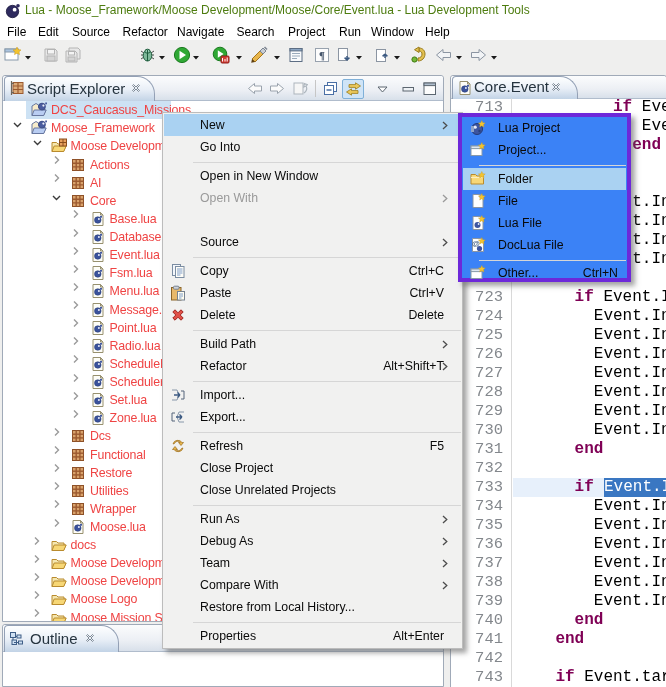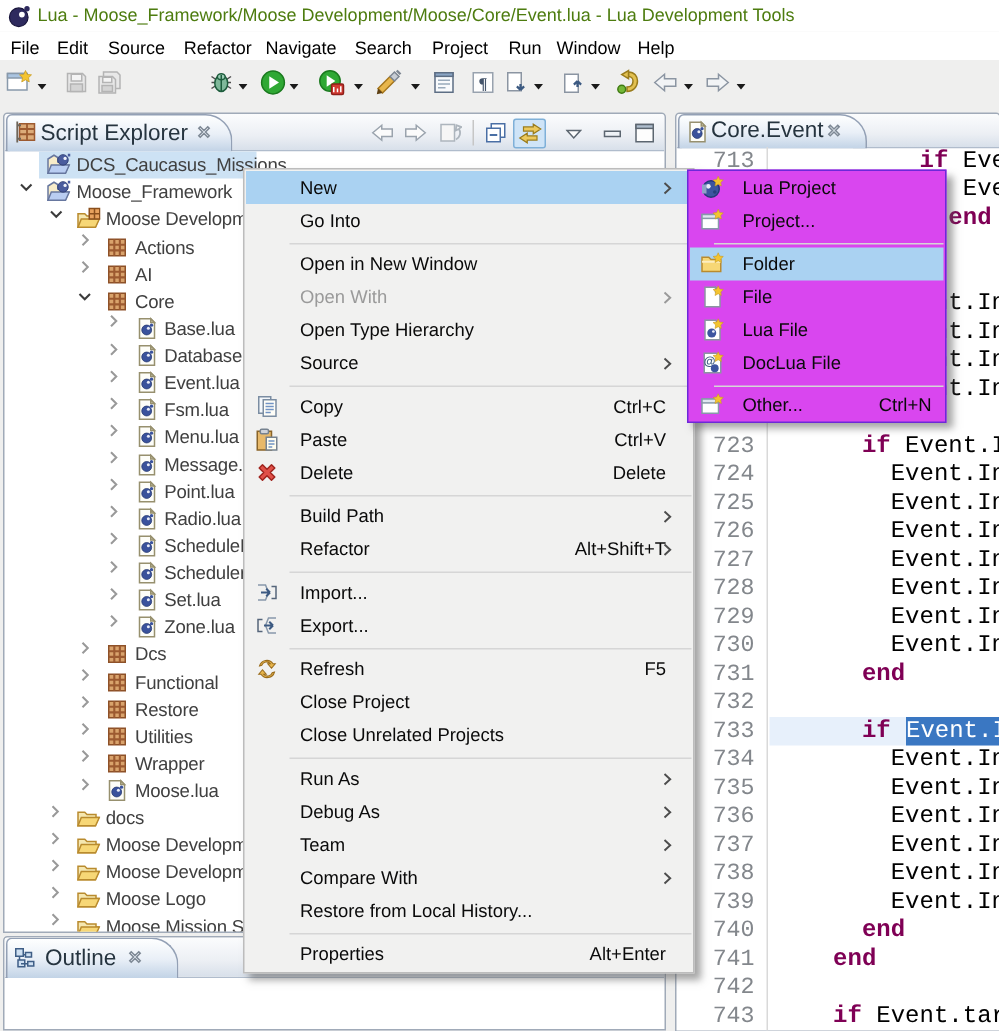--- a/index.html
+++ b/index.html
@@ -10,27 +10,27 @@
 .mb { position:absolute; top:3.5px; font-size:12px; color:#000; }
 #toolbar { position:absolute; left:0; top:40px; width:666px; height:35px; background:#efefee; }
 .pane { position:absolute; background:#fff; border:1px solid #a0aab8; border-radius:3px 3px 0 0; overflow:hidden; }
 .phead { position:absolute; left:0; top:0; right:0; height:25px;
   background:linear-gradient(#fbfcfd,#eceff4 60%,#d8e0ea); border-bottom:1px solid #b0bccc; border-radius:2px 2px 0 0;}
 .vtab { position:absolute; border:1px solid #93a0b5; border-bottom:none;
   background:linear-gradient(#feffff,#e9eff7 52%,#c2d3e6); border-radius:4px 18px 0 0; }
 .vtabl { position:absolute; font-size:15px; color:#26343f; white-space:nowrap; }
 .trow { position:absolute; left:0; height:18px; white-space:nowrap; }
 .tsel { position:absolute; background:#cde2f4; }
-.tlab { position:absolute; font-size:12.4px; letter-spacing:-0.15px; color:#404040; top:50%; transform:translateY(-50%); white-space:nowrap;}
+.tlab { position:absolute; font-size:12.4px; letter-spacing:-0.15px; color:#ef4444; top:50%; transform:translateY(-50%); white-space:nowrap;}
 .ticon { position:absolute; top:50%; transform:translateY(-50%); }
 .chev { position:absolute; top:50%; transform:translateY(-50%); }
 #ctxmenu { position:absolute; left:162px; top:112px; width:301px; height:537px;
   background:#f1f1f0; border:1px solid #bcbcbc; box-shadow:4px 4px 5px rgba(90,90,90,0.55); }
 #submenu { position:absolute; left:458px; top:113px; width:173px; height:169px;
-  background:#d946ef; border:1px solid #6d28d9; box-shadow:4px 4px 5px rgba(90,90,90,0.55); }
+  background:#3b82f6; border:4px solid #6d28d9; box-shadow:4px 4px 5px rgba(90,90,90,0.55); }
 .mi { position:absolute; left:1px; right:1px; height:22px; line-height:22px; font-size:12.3px; color:#0a0a0a; }
 .mi.hl { background:#aad2f2;text-align:center; }
 .mi.dis { color:#9a9a9a; }
 .mtxt { position:absolute; left:36px; top:0; }
 .macc { position:absolute; right:17px; top:0; }
 .msep { position:absolute; left:30px; right:1px; height:1px; background:#d6d6d6; }
 .marr { position:absolute; right:13px; top:6.5px; }
 .micon { position:absolute; left:6px; top:3px; }
 .smi .mtxt { left:35px; }
 .smi .micon { left:7px; }
@@ -727,23 +727,20 @@
     <div class="msep" style="top:48.5px"></div>
     <div class="mi dis" style="top:74px">
       <span class="mtxt">Open With</span>
       <svg class="marr" width="6" height="9" viewBox="0 0 6 9">
         <path d="M1 1 L4.8 4.5 L1 8" fill="none" stroke="#9a9a9a" stroke-width="1.3"></path>
       </svg>
     </div>
     <div class="mi" style="top:52px">
       <span class="mtxt">Open in New Window</span>
     </div>
-    <div class="mi" style="top:96px">
-      <span class="mtxt">Open Type Hierarchy</span>
-    </div>
     <div class="mi" style="top:118px">
       <span class="mtxt">Source</span>
       <svg class="marr" width="6" height="9" viewBox="0 0 6 9">
         <path d="M1 1 L4.8 4.5 L1 8" fill="none" stroke="#4d4d4d" stroke-width="1.3"></path>
       </svg>
     </div>
     <div class="msep" style="top:143.5px"></div>
     <div class="mi" style="top:147px">
       <svg class="micon" width="16" height="16" viewBox="0 0 16 16">
         <rect x="2.5" y="1.5" width="8" height="11" fill="#f4f7fb" stroke="#7b8da2"></rect>

